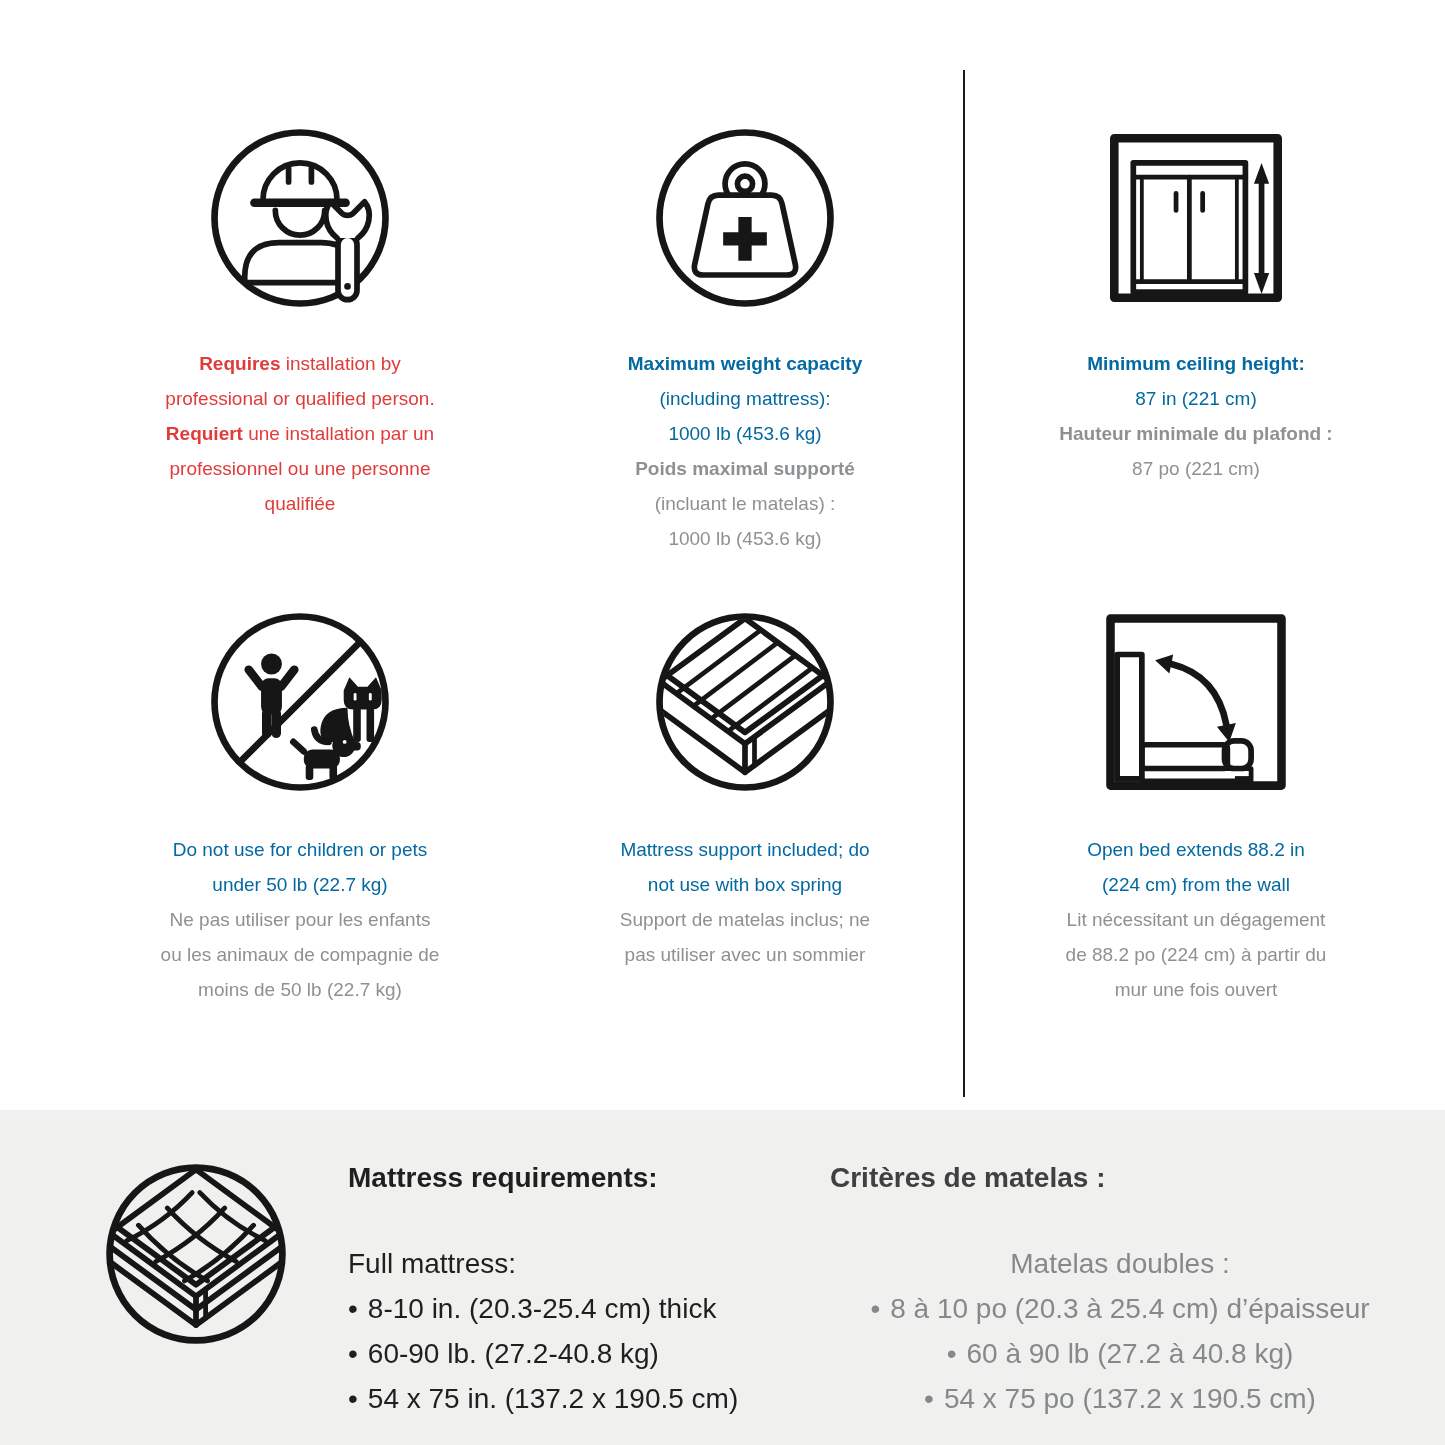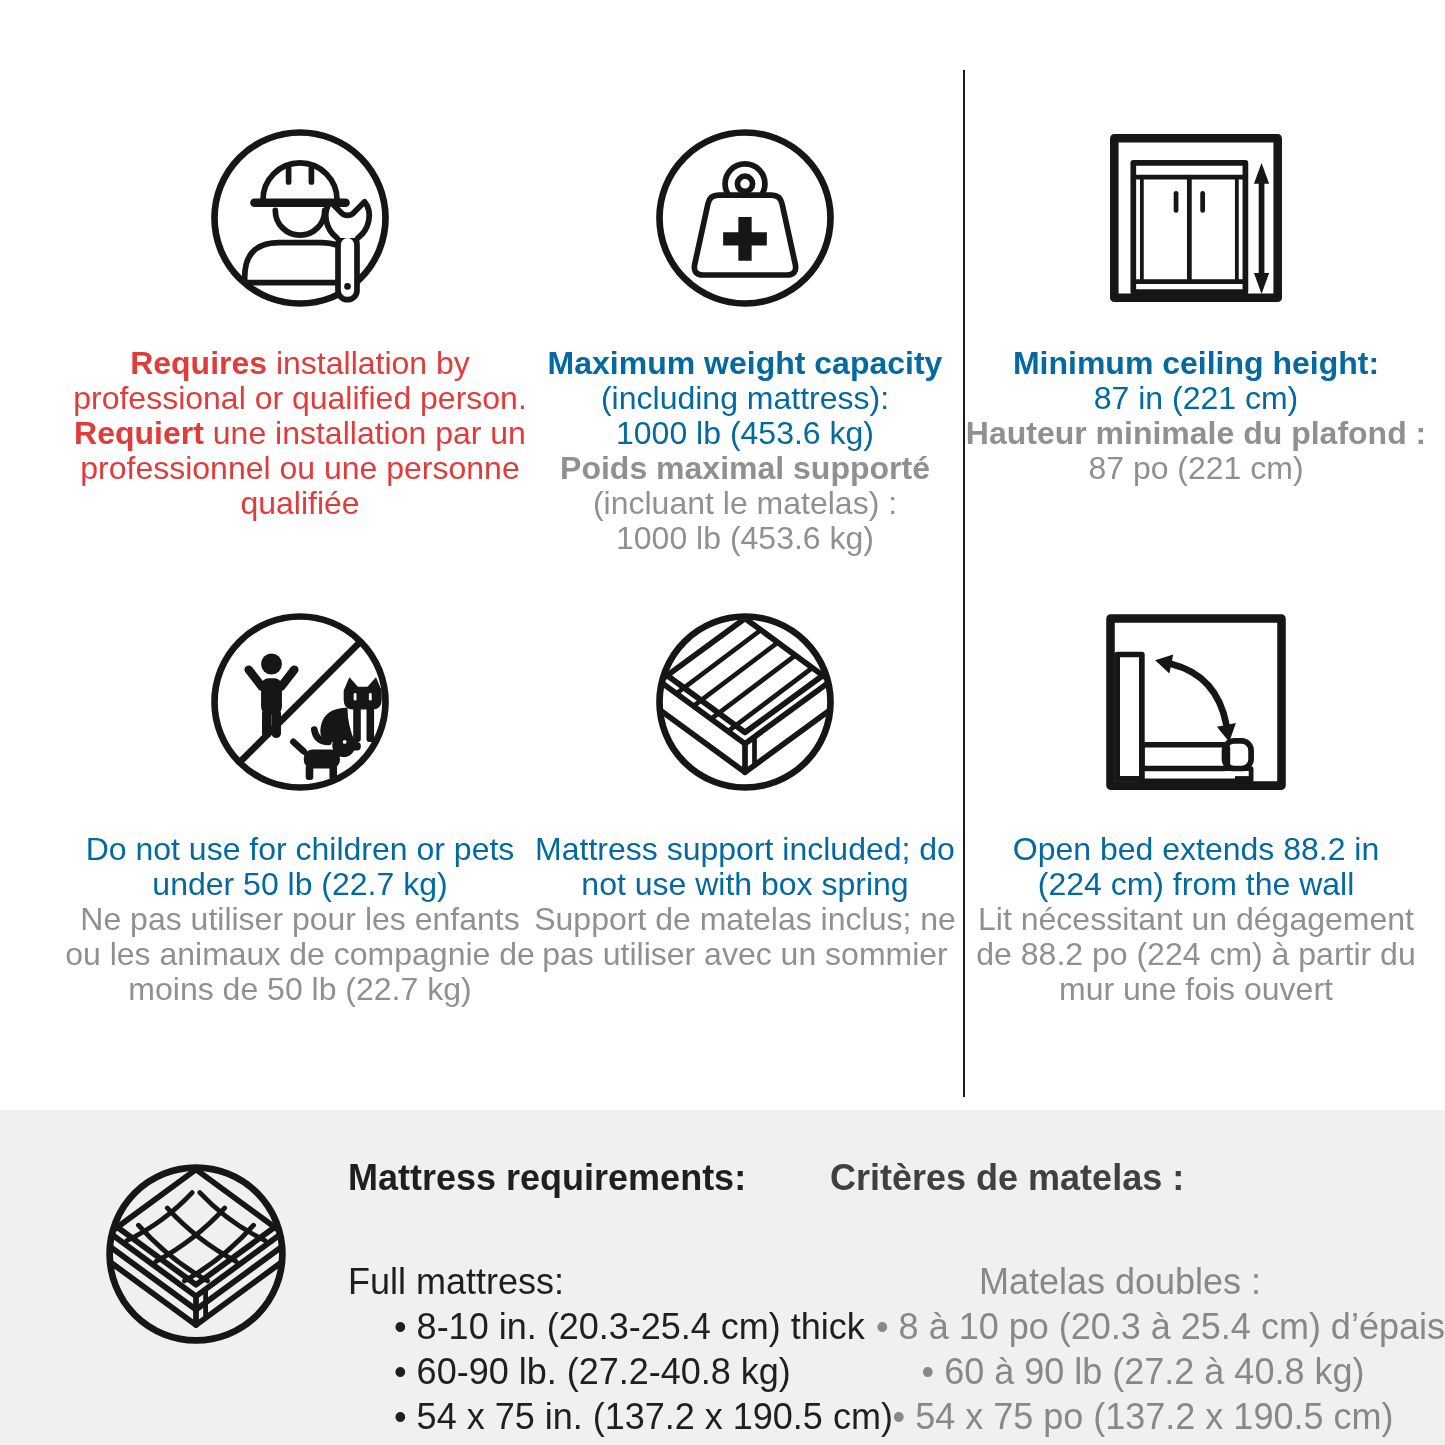--- a/index.html
+++ b/index.html
@@ -10,39 +10,39 @@
   .divider { position:absolute; left:963px; top:70px; width:2px; height:1027px; background:#1b1b1b; }
 
   .cell { position:absolute; display:flex; flex-direction:column; align-items:center; text-align:center; }
   .icon-box { display:flex; align-items:center; justify-content:center; }
   .icon-box.r1 { height:205px; }
   .icon-box.r2 { height:200px; }
   .icon-box svg { width:190px; height:190px; display:block; }
 
   .icon { stroke:#161616; fill:none; stroke-width:6; stroke-linecap:round; stroke-linejoin:round; }
 
-  .cap { font-size:32px; line-height:35px; }
+  .cap { font-size:19px; line-height:35px; }
   .cap.r1 { margin-top:26px; }
   .cap.r2 { margin-top:30px; }
   .cap div { white-space:nowrap; }
   .b   { font-weight:bold; }
   .red { color:#e13b3a; }
   .blk { color:#0369a1; }
   .gry { color:#8e9194; }
 
   .band { position:absolute; left:0; top:1110px; width:1445px; height:335px; background:#f0f0ef; }
   .band svg.mat { position:absolute; left:100px; top:48px; width:192px; height:192px; }
-  .req { position:absolute; font-size:36px; }
+  .req { position:absolute; font-size:28px; }
   .req.en { left:348px; top:50px;  width:460px; color:#1f1f1f; }
   .req.fr { left:830px; top:50px;  width:580px; }
   .req-head { font-weight:bold; line-height:35px; }
   .req.fr .req-head { color:#404040; }
   .req.fr .req-sub, .req.fr .req-line { color:#86898c;text-align:center; }
-  .req-sub { margin-top:64px; line-height:45px; }
-  .req-line { line-height:45px; white-space:nowrap;margin-left:46px; }
+  .req-sub { margin-top:46px; line-height:45px; }
+  .req-line { line-height:45px; white-space:nowrap; }
   .dot { display:inline-block; margin-right:10px; }
 </style>
 </head>
 <body>
 
 <div class="canvas">
 
   <div class="divider"></div>
 
   <section class="cell" style="left:40px;top:115px;width:520px">

